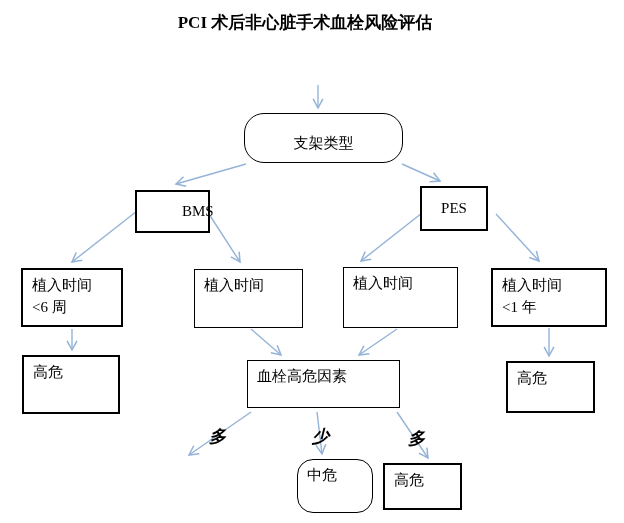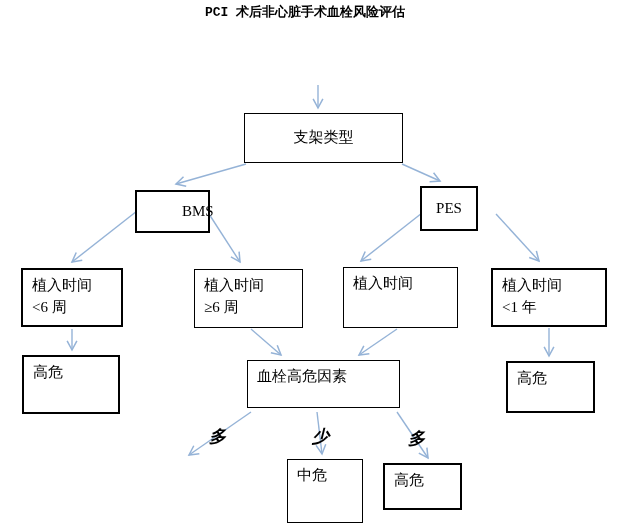--- a/index.html
+++ b/index.html
@@ -23,41 +23,41 @@
     border: 2px solid var(--ink);
     font-size: 15px;
     line-height: 22px;
     z-index: 2;
   }
   .thin { border-width: 1px; }
   .center { text-align: center; }
   .pad { padding: 4px 0 0 9px; }
 
   #node-start        { left:203px; top:44px;  width:210px; height:39px; line-height:35px; }
-  #node-stent-type   { left:244px; top:113px; width:159px; height:50px; padding-top:12px; }
+  #node-stent-type   { left:244px; top:113px; width:159px; height:50px; padding-top:18px;border-radius:20px; }
   #node-bms          { left:135px; top:190px; width:75px;  height:43px; line-height:39px;padding-left:45px; }
-  #node-pes          { left:420px; top:186px; width:58px;  height:45px; line-height:41px; }
+  #node-pes          { left:420px; top:186px; width:68px;  height:45px; line-height:41px; }
   #node-time-lt6w    { left:21px;  top:268px; width:102px; height:59px; }
   #node-time-ge6w    { left:194px; top:269px; width:109px; height:59px; }
   #node-time-ge1y    { left:343px; top:267px; width:115px; height:61px; }
   #node-time-lt1y    { left:491px; top:268px; width:116px; height:59px; }
   #node-high-left    { left:22px;  top:355px; width:98px;  height:59px; }
   #node-factors      { left:247px; top:360px; width:153px; height:48px; }
   #node-high-right   { left:506px; top:361px; width:89px;  height:52px; }
   #node-low          { left:171px; top:460px; width:79px;  height:52px; }
-  #node-medium       { left:287px; top:459px; width:76px;  height:64px; }
+  #node-medium       { left:297px; top:459px; width:76px;  height:54px;border-radius:16px; }
   #node-high-bottom  { left:383px; top:463px; width:79px;  height:47px; }
 
   .node-line { display:block; }
 
   #page-title {
-    position:absolute; left:0; top:3px; width:610px;
+    position:absolute; left:0; top:11px; width:610px;
     text-align:center;
-    font-family: Liberation Mono, monospace;
-    font-weight: bold; font-size: 13px;
+    font-family: Liberation Serif, serif;
+    font-weight: bold; font-size: 17px;
     z-index: 2;
   }
   .edge-label {
     position:absolute; z-index:3;
     font-weight:bold; font-style:italic;
     font-size:17px; line-height:17px;
     font-family: "Liberation Serif", serif;
   }
   #edge-label-low    { left:209px; top:428px; }
   #edge-label-medium { left:312px; top:428px; }
@@ -105,21 +105,20 @@
     <span>PES</span>
   </div>
 
   <div class="node pad" id="node-time-lt6w">
     <span class="node-line">植入时间</span>
     <span class="node-line">&lt;6 周</span>
   </div>
 
   <div class="node thin pad" id="node-time-ge6w">
     <span class="node-line">植入时间</span>
-    <span class="node-line">≥6 周</span>
   </div>
 
   <div class="node thin pad" id="node-time-ge1y">
     <span class="node-line">植入时间</span>
   </div>
 
   <div class="node pad" id="node-time-lt1y">
     <span class="node-line">植入时间</span>
     <span class="node-line">&lt;1 年</span>
   </div>

